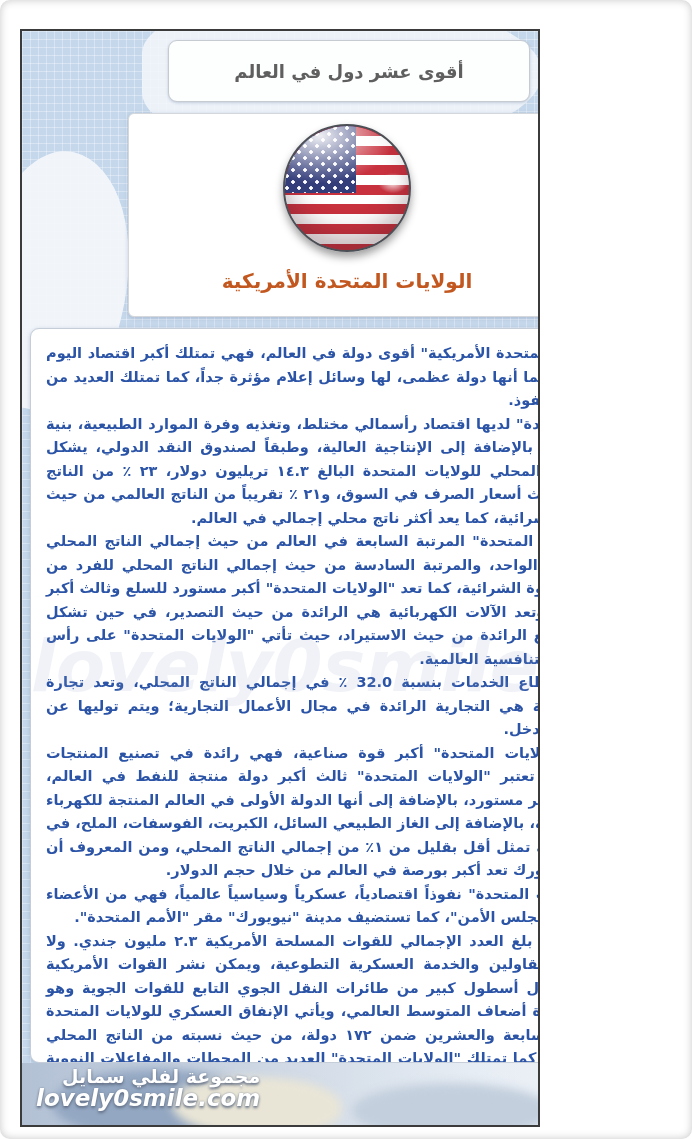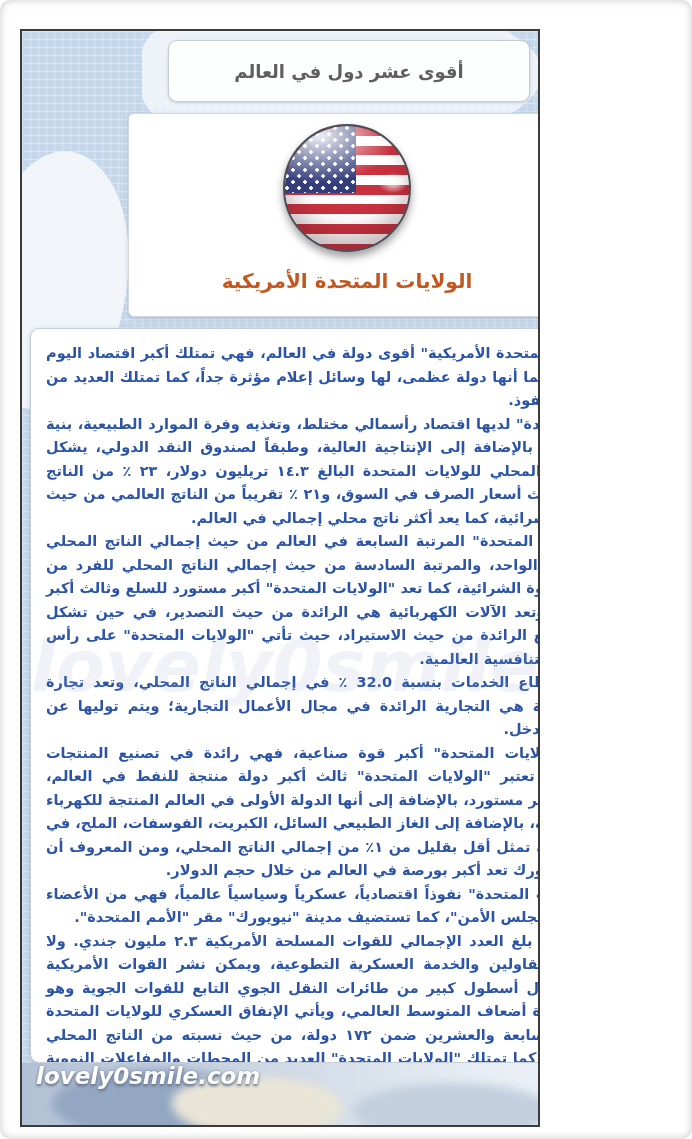--- a/index.html
+++ b/index.html
@@ -142,17 +142,18 @@
     <p>في عام ٢٠٠٥، بلغ العدد الإجمالي للقوات المسلحة الأمريكية ٢.٣ مليون جندي. ولا يشمل ذلك المقاولين والخدمة العسكرية التطوعية، ويمكن نشر القوات الأمريكية بسرعة من خلال أسطول كبير من طائرات النقل الجوي التابع للقوات الجوية وهو يمثل نحو عشرة أضعاف المتوسط العالمي، ويأتي الإنفاق العسكري للولايات المتحدة في المرتبة السابعة والعشرين ضمن ١٧٢ دولة، من حيث نسبته من الناتج المحلي والبالغ ٤.٠٦ ٪، كما تمتلك "الولايات المتحدة" العديد من المحطات والمفاعلات النووية يتم مراقبتهم عن طريق هيئة السلامة النووية.</p>
   </div>
 
   <div class="sat-strip">
     <div class="sat-blob b1"></div>
     <div class="sat-blob b2"></div>
     <div class="sat-blob b3"></div>
   </div>
 
   <div class="watermark">
+    <div class="wm1">مجموعة لفلي سمايل</div>
     <div class="wm2">lovely0smile.com</div>
   </div>
 </div>
 
 <div class="sheet"></div>
 
 </body></html>

